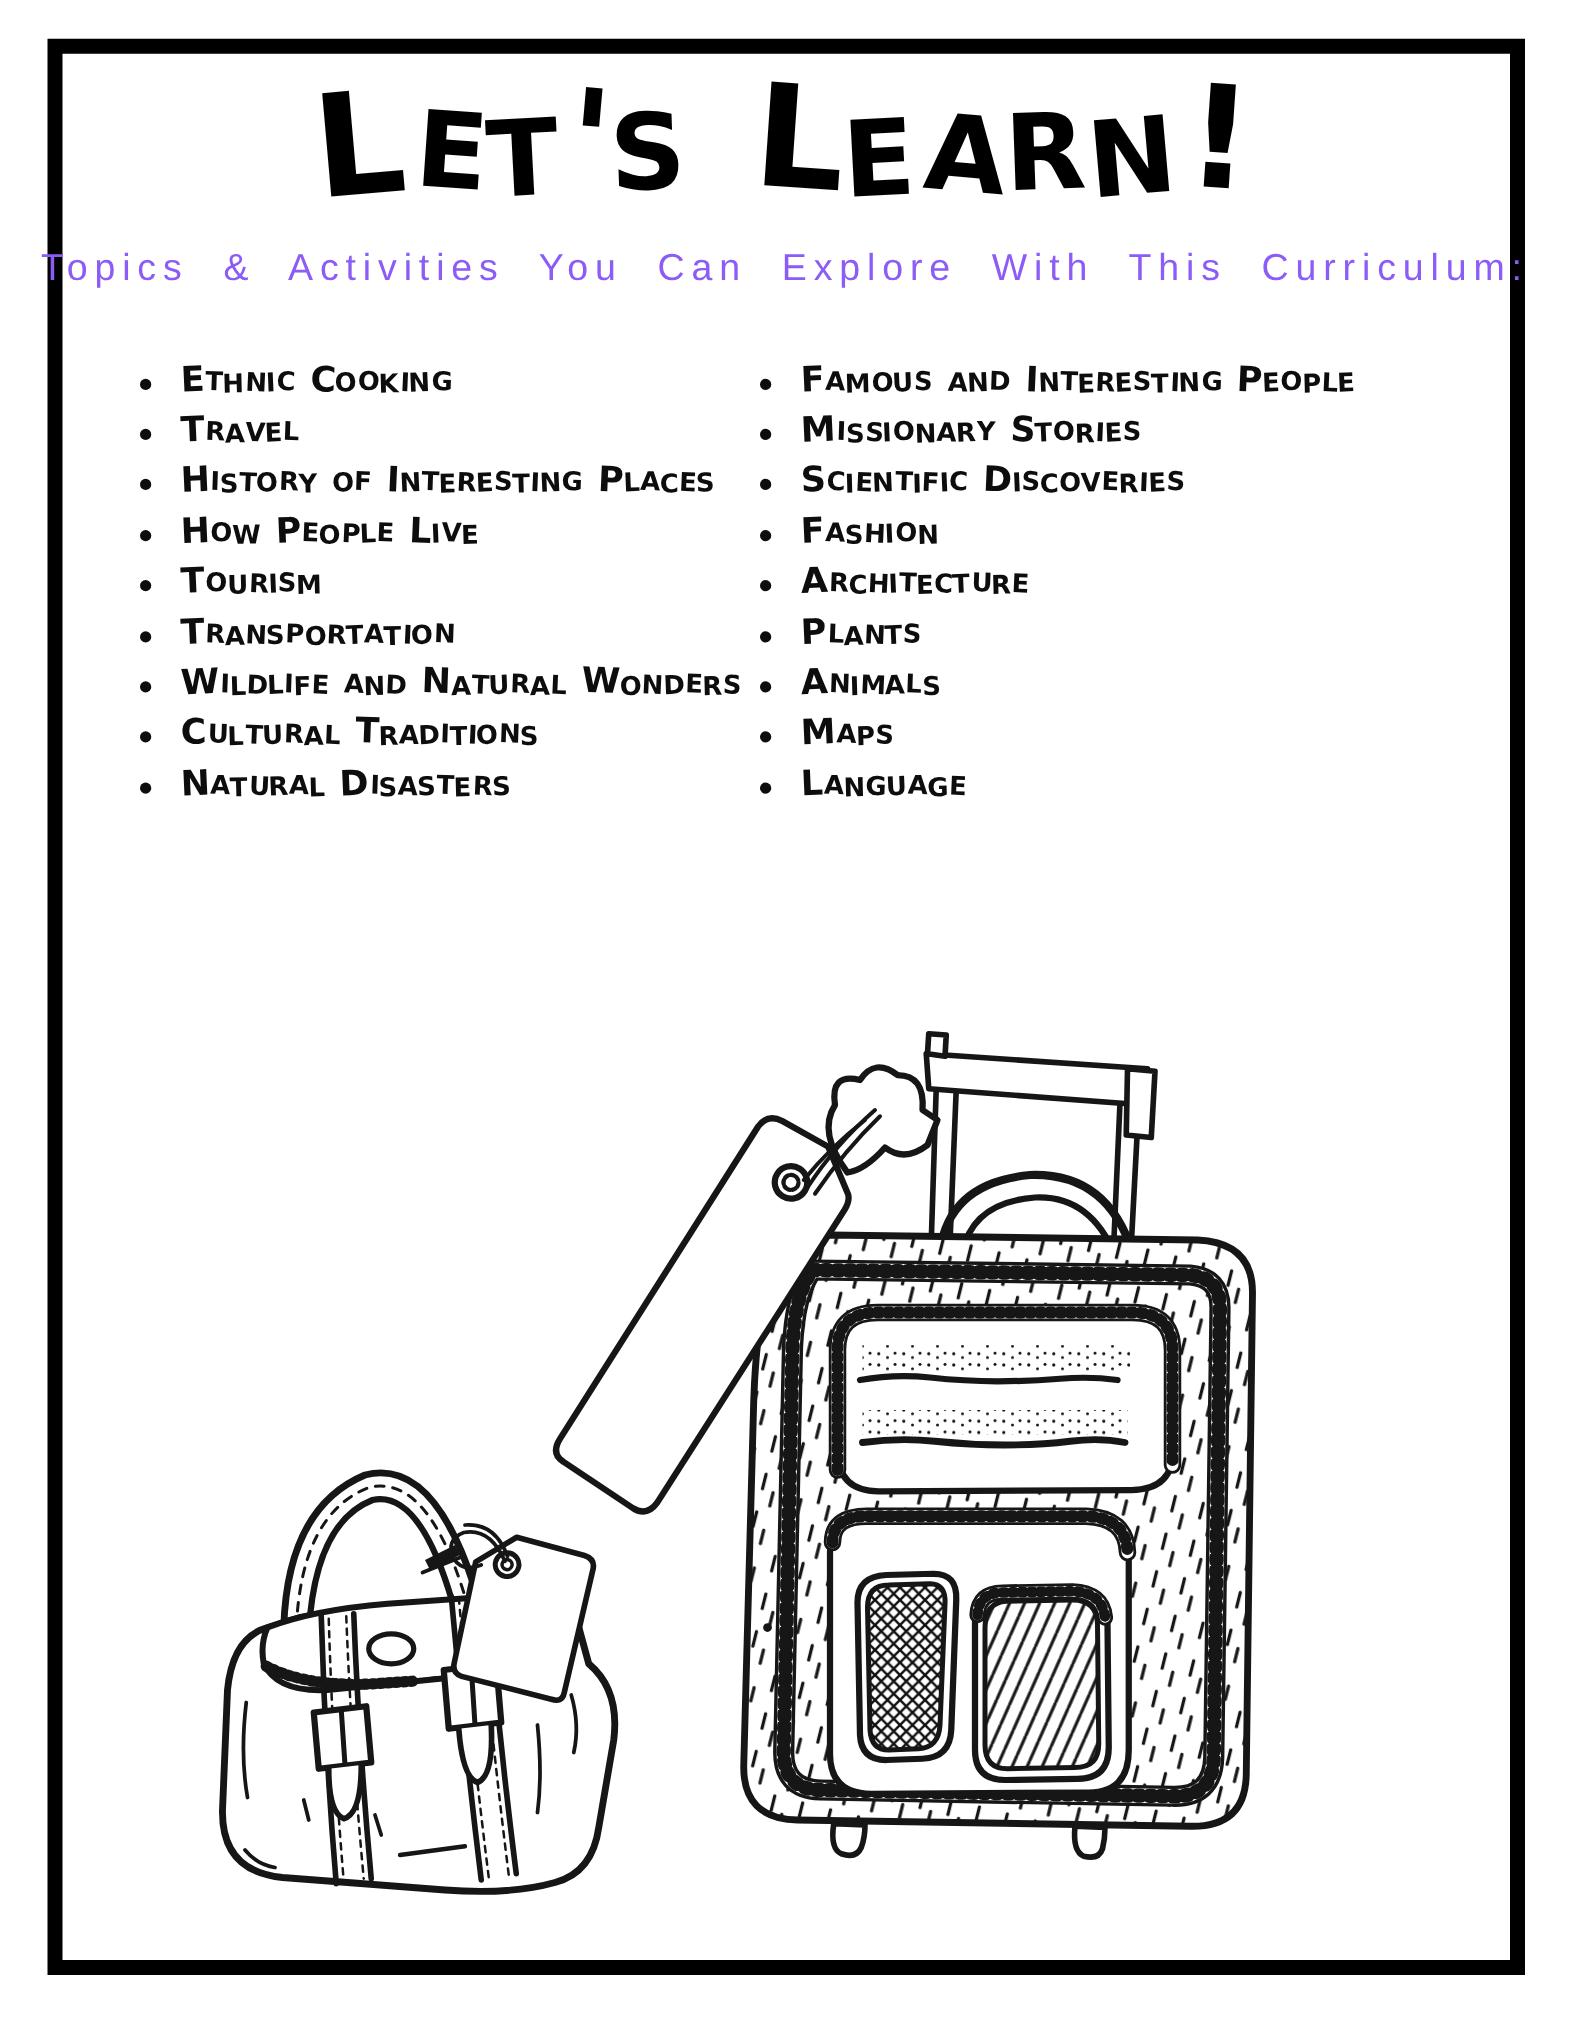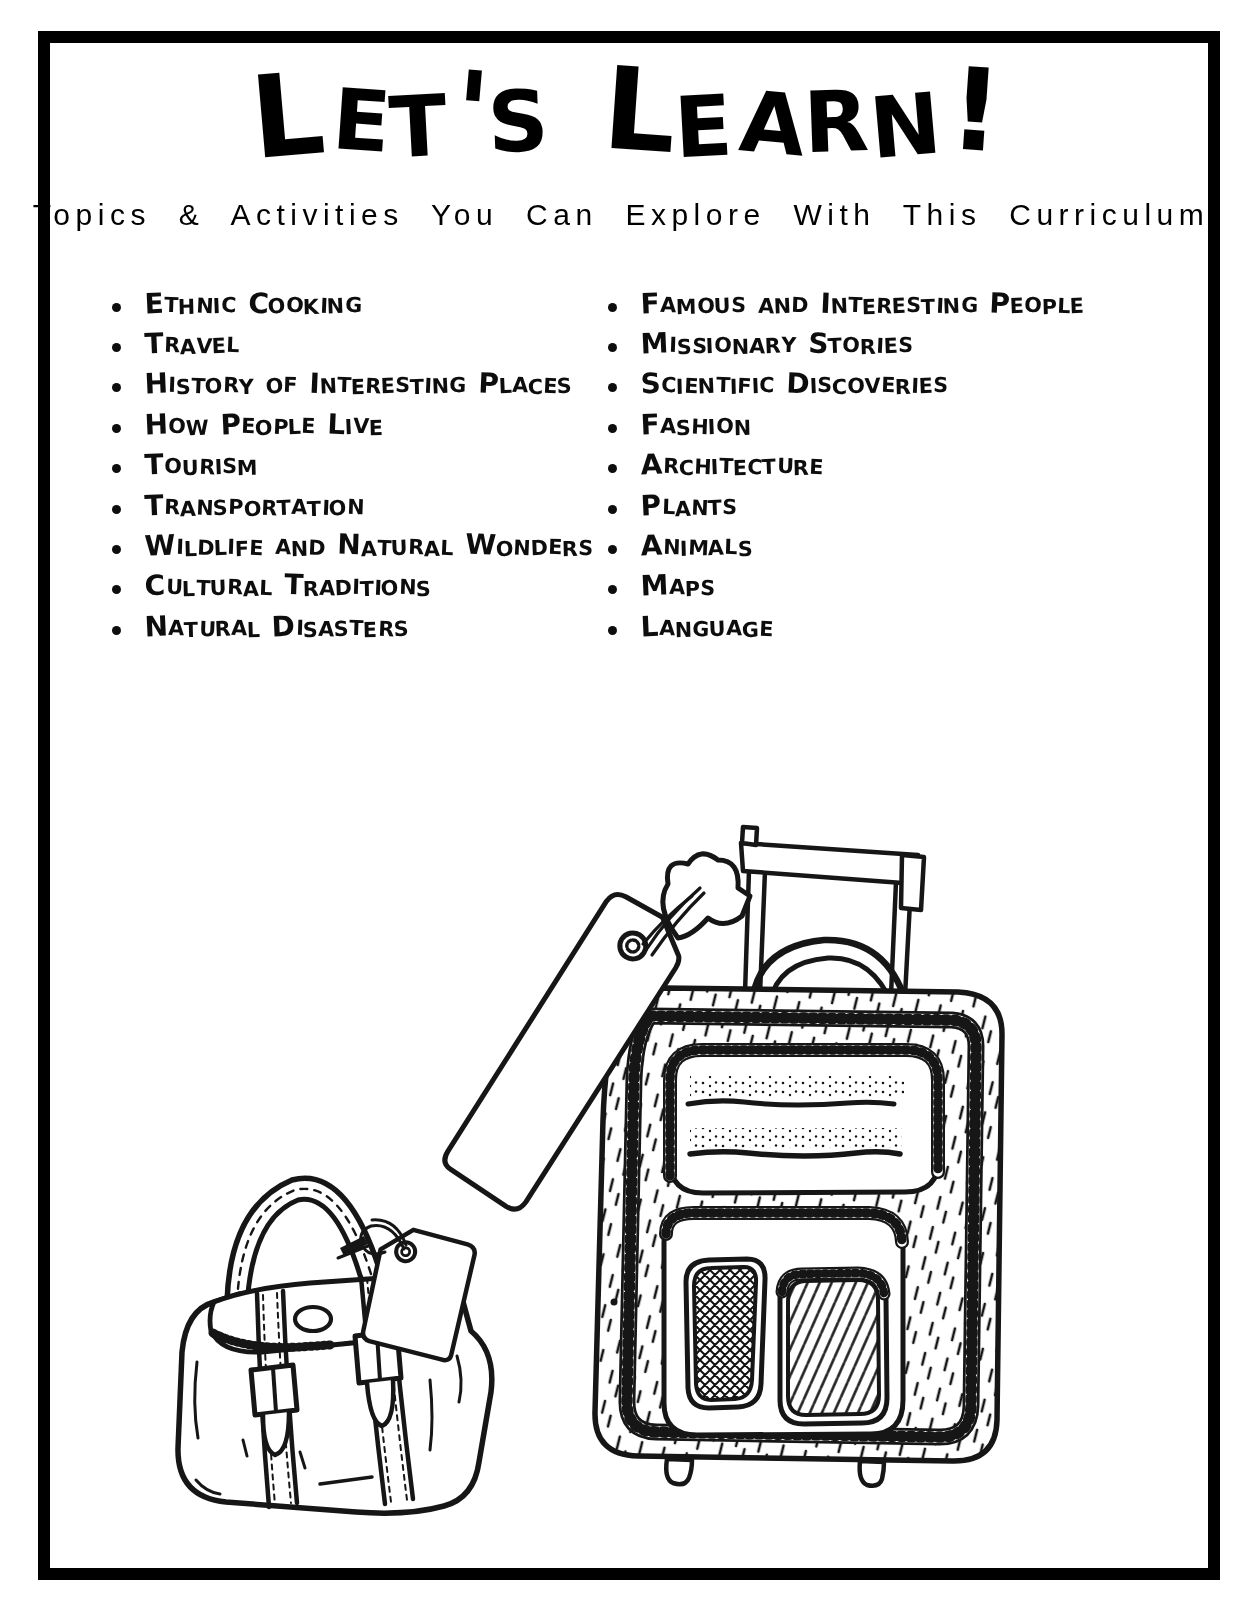--- a/index.html
+++ b/index.html
@@ -12,21 +12,21 @@
     border:12px solid #000;pointer-events:none;
   }
   h1.title{
     position:absolute;left:0;right:0;top:44px;margin:0;height:150px;
     text-align:center;font-family:"DejaVu Sans",sans-serif;font-weight:700;
     font-size:114px;line-height:140px;letter-spacing:3px;color:#000;
   }
   h2.subtitle{
     position:absolute;left:0;right:0;top:198px;margin:0;text-align:center;
     font-family:"Liberation Sans",sans-serif;font-weight:400;font-size:30px;
-    letter-spacing:5.5px;word-spacing:14px;color:#000000;
+    letter-spacing:5.5px;word-spacing:14px;color:#8b5cf6;
   }
   ul.topics{
     position:absolute;top:283px;margin:0;padding:0;list-style:none;
     font-family:"DejaVu Sans",sans-serif;font-weight:700;font-size:28px;color:#0d0d0d;
   }
   ul.topics.left{left:112px;}
   ul.topics.right{left:608px;}
   ul.topics li{display:flex;align-items:center;height:40.4px;white-space:nowrap;}
   .dot{width:9px;height:9px;border-radius:50%;background:#0d0d0d;margin:8px 24px 0 0;flex:0 0 auto;}
   

